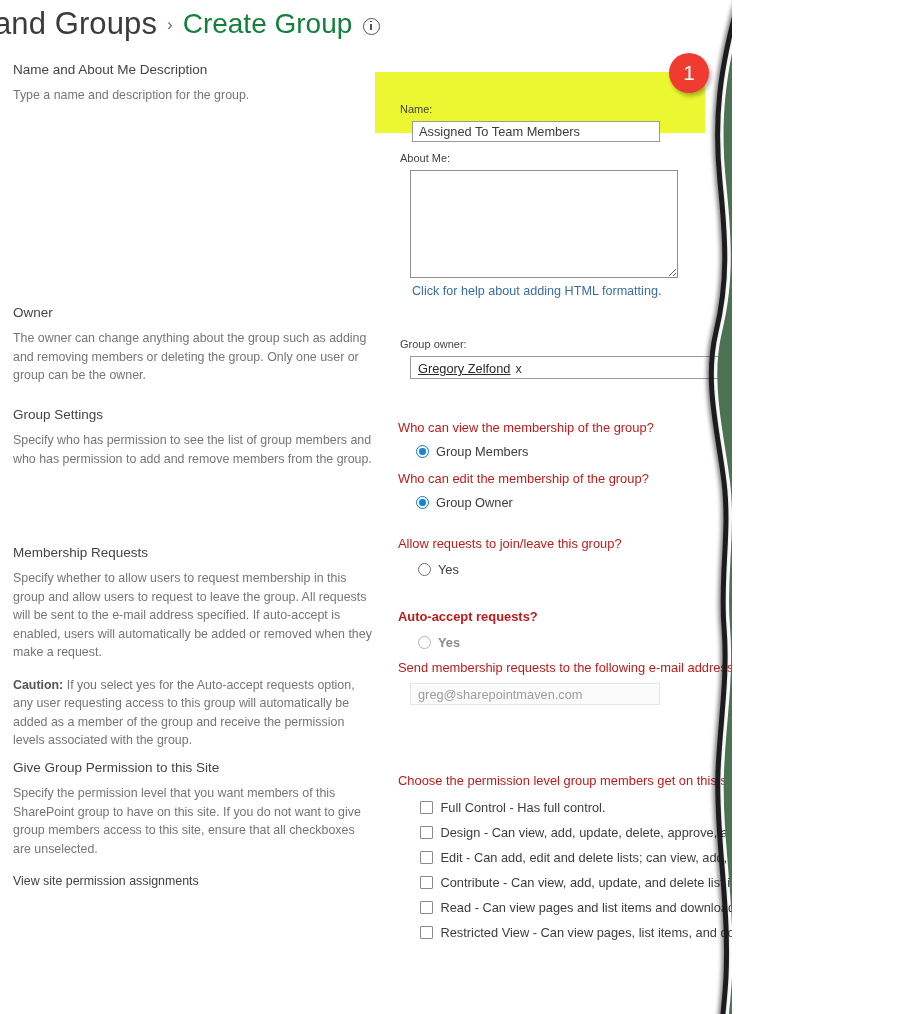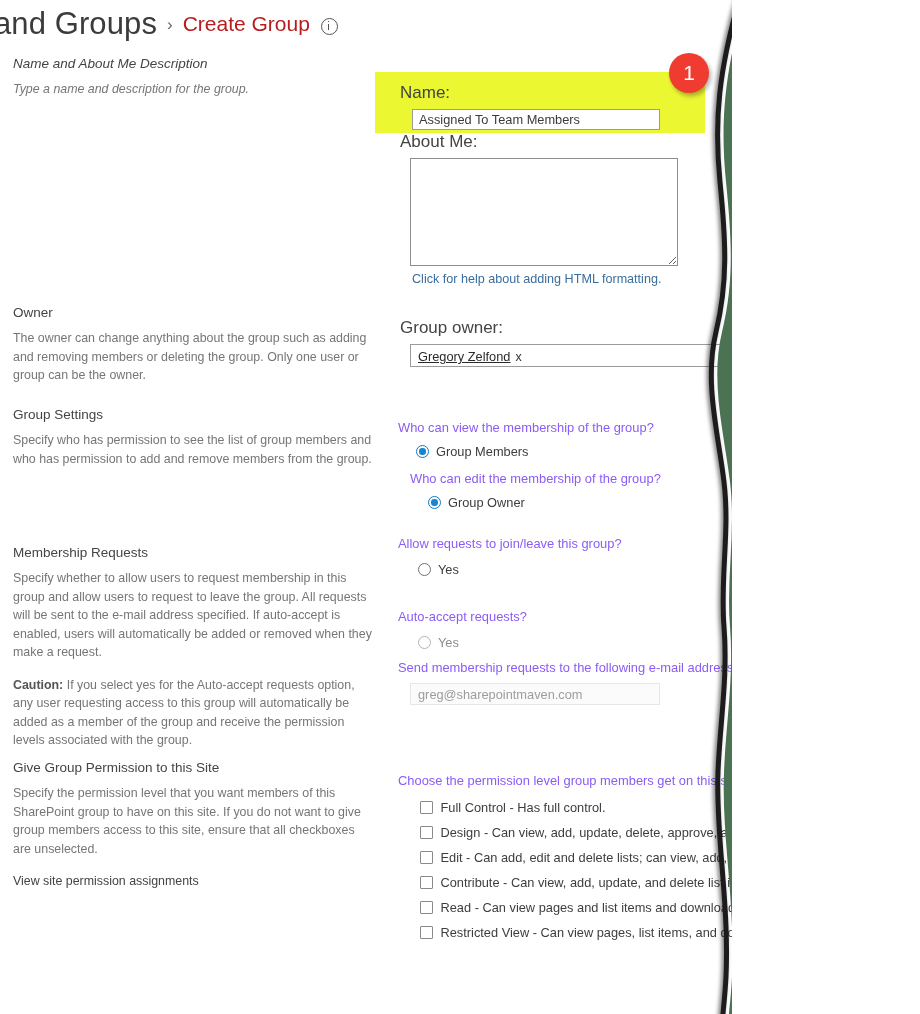--- a/index.html
+++ b/index.html
@@ -38,23 +38,23 @@
     letter-spacing: 0.1px;
   }
   .crumb-sep {
     font-size: 17px;
     color: #666;
     margin: 0 10px;
     position: relative;
     top: 1px;
   }
   .crumb-current {
-    font-size: 21px;
+    font-size: 28px;
     font-weight: 300;
-    color: #b91c1c;
+    color: #15803d;
   }
   .info-icon {
     display: inline-block;
     width: 15px;
     height: 15px;
     border: 1.3px solid #555;
     border-radius: 50%;
     margin-left: 11px;
     position: relative;
     top: 2px;
@@ -108,23 +108,24 @@
   }
 
   
   .right-col {
     position: absolute;
     left: 398px;
     top: 0;
     width: 520px;
   }
   .field-label {
-    font-size: 17px;
+    font-size: 11px;
     color: #444;
     display: block;
+    margin-top: 20px;
   }
   .txt-input {
     font-family: "Liberation Sans", sans-serif;
     font-size: 12.8px;
     color: #3b3b3b;
     border: 1px solid #9b9b9b;
     background: #fff;
     box-sizing: border-box;
     padding: 3px 6px;
     outline: none;
@@ -163,21 +164,21 @@
     color: #2a2a2a;
   }
   .owner-x {
     margin-left: 5px;
     color: #333;
     font-size: 12.4px;
   }
 
   .q-text {
     font-size: 12.9px;
-    color: #8b5cf6;
+    color: #b91c1c;
   }
 
   
   .opt-row {
     display: flex;
     align-items: center;
   }
   .radio {
     width: 13px;
     height: 13px;
@@ -310,21 +311,21 @@
 
 <div id="page">
 
   <div class="breadcrumb">
     <span class="crumb-text">and Groups</span>
     <span class="crumb-sep">›</span>
     <span class="crumb-current">Create Group</span>
     <span class="info-icon"></span>
   </div>
 
-  <div class="left-col" style="top:56px;font-style:italic;">
+  <div class="left-col" style="top:62px;">
     <div class="sec-title">Name and About Me Description</div>
     <p class="sec-desc">Type a name and description for the group.</p>
   </div>
 
   <div class="left-col" style="top:305px;">
     <div class="sec-title">Owner</div>
     <p class="sec-desc">The owner can change anything about the group such as adding and removing members or deleting the group. Only one user or group can be the owner.</p>
   </div>
 
   <div class="left-col" style="top:407px;">
@@ -368,37 +369,37 @@
     </div>
 
     <div style="position:absolute; left:0px; top:420px;">
       <div class="q-text">Who can view the membership of the group?</div>
       <div class="opt-row" style="margin-top:9px; margin-left:18px;">
         <span class="radio checked"></span>
         <span class="opt-label">Group Members</span>
       </div>
     </div>
 
-    <div style="position:absolute; left:12px; top:471px;">
+    <div style="position:absolute; left:0px; top:471px;">
       <div class="q-text">Who can edit the membership of the group?</div>
       <div class="opt-row" style="margin-top:9px; margin-left:18px;">
         <span class="radio checked"></span>
         <span class="opt-label">Group Owner</span>
       </div>
     </div>
 
     <div style="position:absolute; left:0px; top:536px;text-align:right;">
       <div class="q-text">Allow requests to join/leave this group?</div>
       <div class="opt-row" style="margin-top:11px; margin-left:20px;">
         <span class="radio"></span>
         <span class="opt-label">Yes</span>
       </div>
     </div>
 
-    <div style="position:absolute; left:0px; top:609px;">
+    <div style="position:absolute; left:0px; top:609px;font-weight:bold;">
       <div class="q-text">Auto-accept requests?</div>
       <div class="opt-row" style="margin-top:11px; margin-left:20px;">
         <span class="radio dim"></span>
         <span class="opt-label dim">Yes</span>
       </div>
     </div>
 
     <div style="position:absolute; left:0px; top:660px;">
       <div class="q-text" style="white-space:nowrap;">Send membership requests to the following e-mail address:</div>
       <div class="email-disabled" style="width:250px; margin-top:8px; margin-left:12px;">

